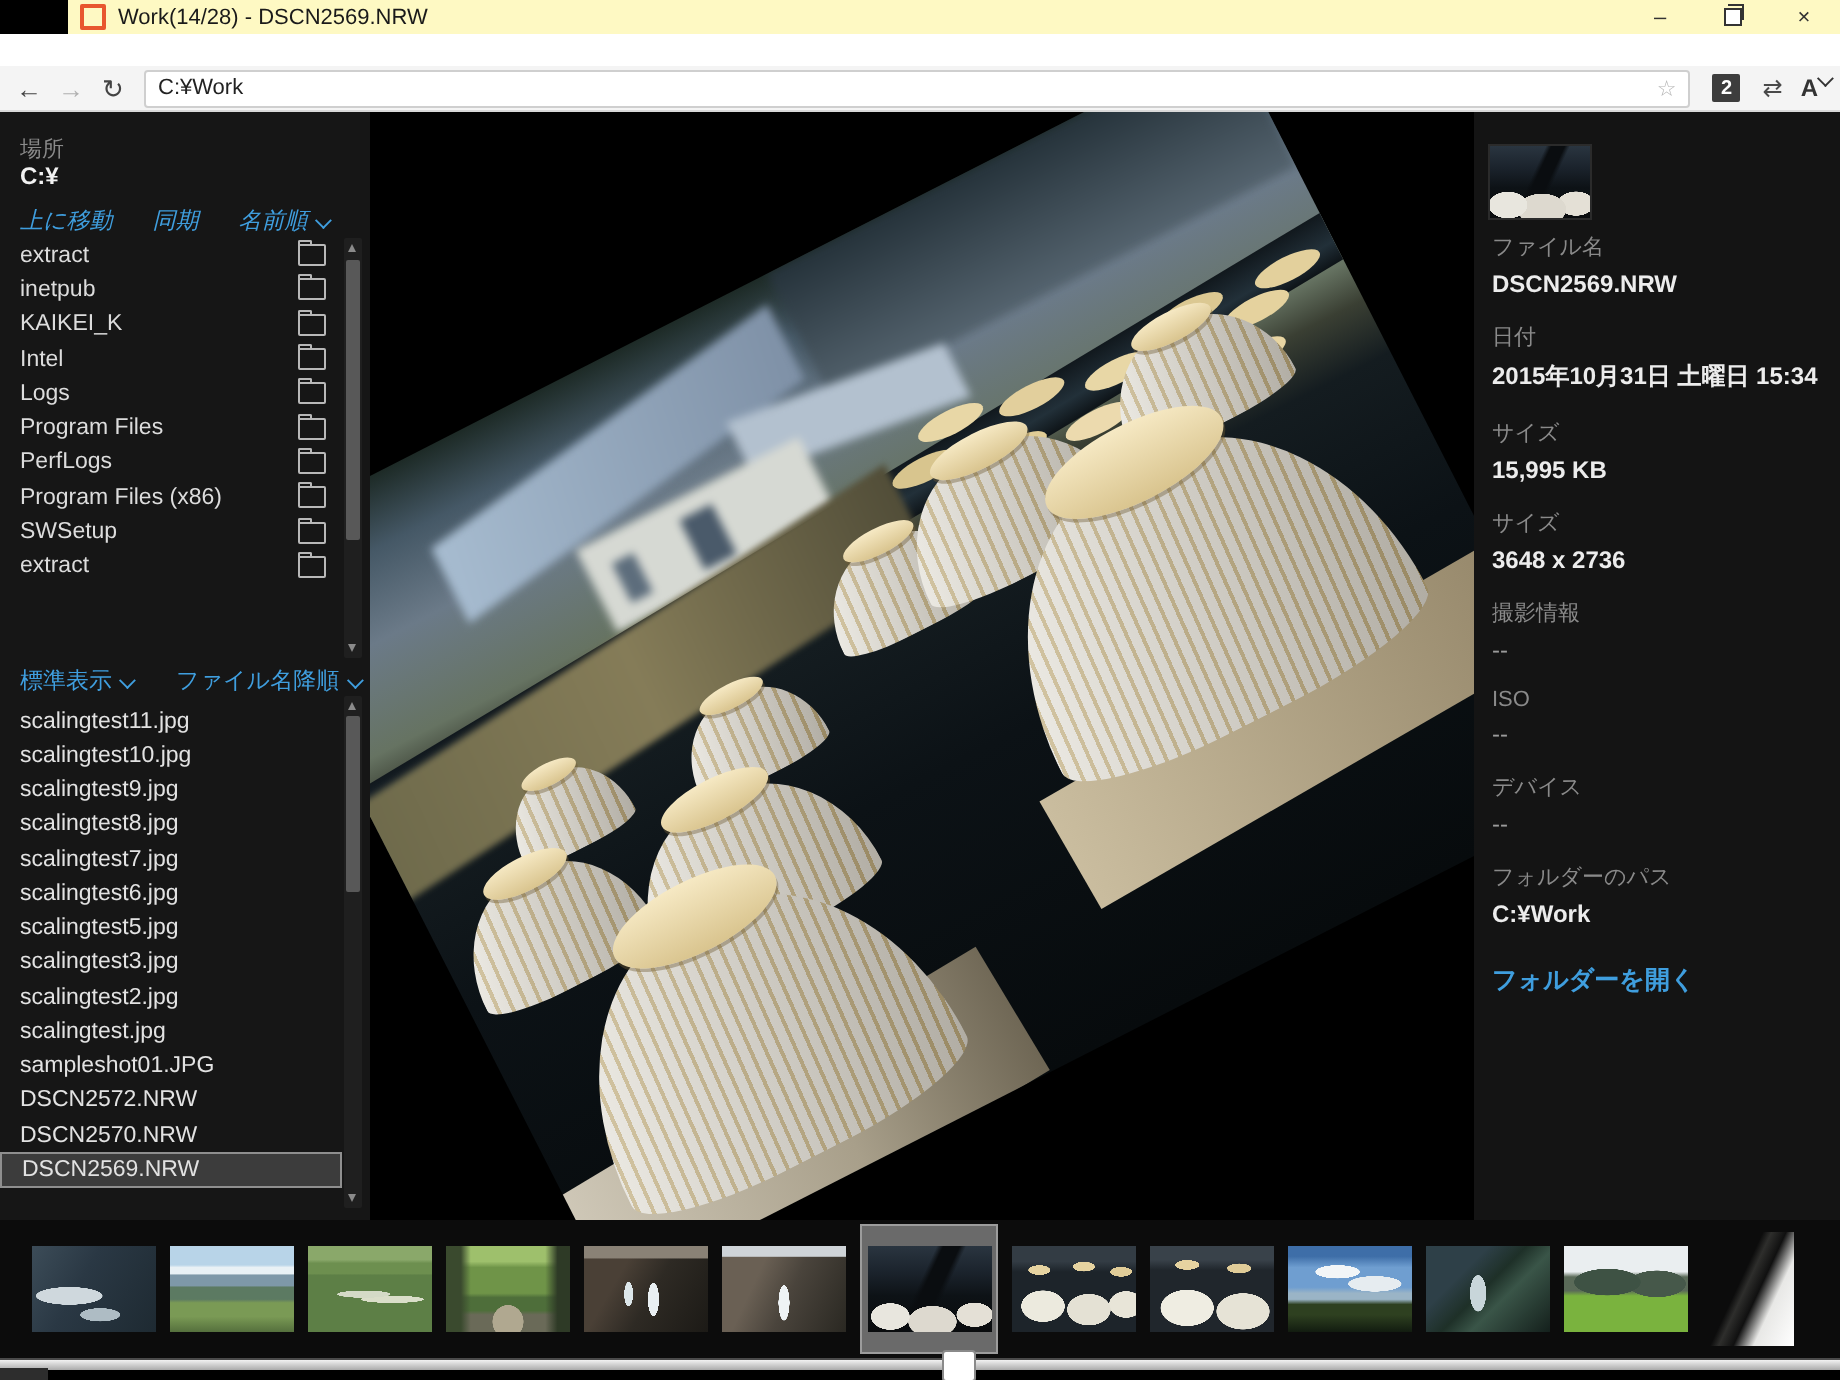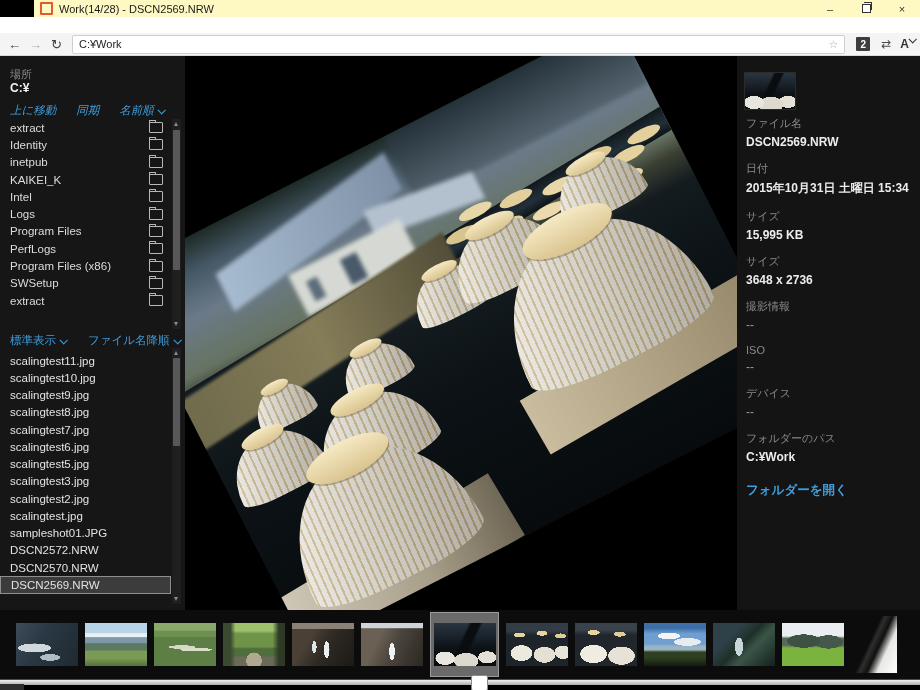--- a/index.html
+++ b/index.html
@@ -175,24 +175,20 @@
         </span>
     </div>
 
     <div class="folder-list">
 
     <div class="folder-row">
           <span class="fname">extract</span>
           <span class="folder-ico"></span>
         </div>
         <div class="folder-row">
-          <span class="fname">Identity</span>
-          <span class="folder-ico"></span>
-        </div>
-        <div class="folder-row">
           <span class="fname">inetpub</span>
           <span class="folder-ico"></span>
         </div>
         <div class="folder-row">
           <span class="fname">KAIKEI_K</span>
           <span class="folder-ico"></span>
         </div>
         <div class="folder-row">
           <span class="fname">Intel</span>
           <span class="folder-ico"></span>

